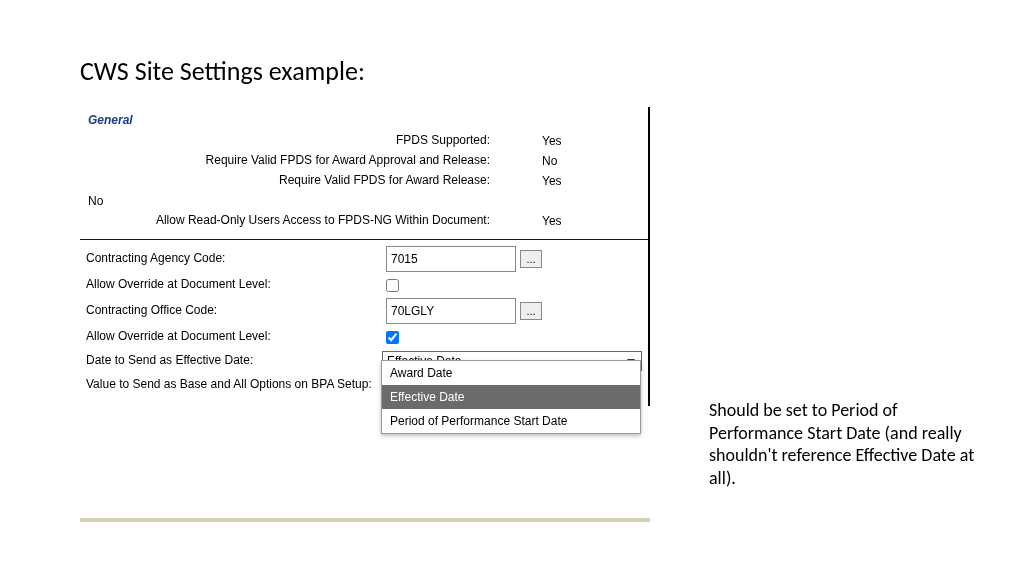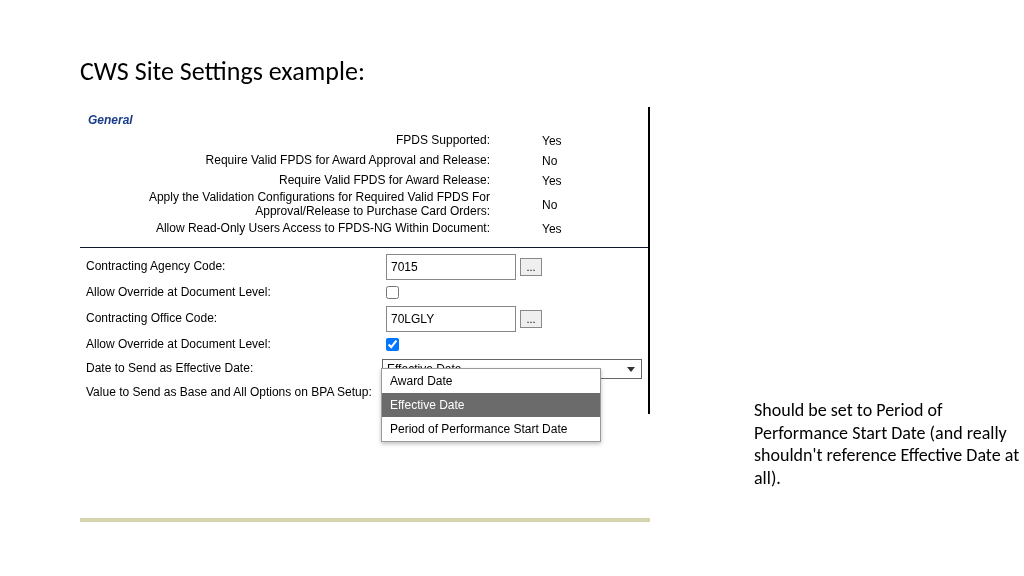--- a/index.html
+++ b/index.html
@@ -116,21 +116,21 @@
     position: absolute;
     right: 6px;
     top: 7px;
     width: 0; height: 0;
     border-left: 4px solid transparent;
     border-right: 4px solid transparent;
     border-top: 5px solid #333;
   }
   .dropdown {
     position: absolute;
-    width: 220px;
+    width: 260px;
     left: 301px;
     top: 120px;
     border: 1px solid #999;
     background: #fff;
     box-shadow: 0 2px 4px rgba(0,0,0,0.25);
     z-index: 10;
   }
   .dd-item {
     padding: 5px 8px;
     font-size: 12px;
@@ -139,21 +139,21 @@
   }
   .dd-item.selected {
     background: #6b6b6b;
     color: #fff;
   }
   .annotation {
     font-family: Calibri, Arial, sans-serif;
     font-size: 18px;
     color: #000;
     width: 280px;
-    margin-left: 104px;
+    margin-left: 59px;
     margin-top: 292px;
     line-height: 1.25;
   }
   .footer-bar {
     position: absolute;
     left: 80px;
     top: 518px;
     width: 570px;
     height: 4px;
     background: #d6d3b0;
@@ -176,21 +176,20 @@
       </div>
       <div class="row">
         <div class="row-label">Require Valid FPDS for Award Approval and Release:</div>
         <div class="row-value">No</div>
       </div>
       <div class="row">
         <div class="row-label">Require Valid FPDS for Award Release:</div>
         <div class="row-value">Yes</div>
       </div>
       <div class="row">
-        <div class="row-label">Apply the Validation Configurations for Required Valid FPDS For Approval/Release to Purchase Card Orders:</div>
         <div class="row-value">No</div>
       </div>
       <div class="row">
         <div class="row-label">Allow Read-Only Users Access to FPDS-NG Within Document:</div>
         <div class="row-value">Yes</div>
       </div>
     </div>
 
     <div class="section" style="position:relative;">
 

